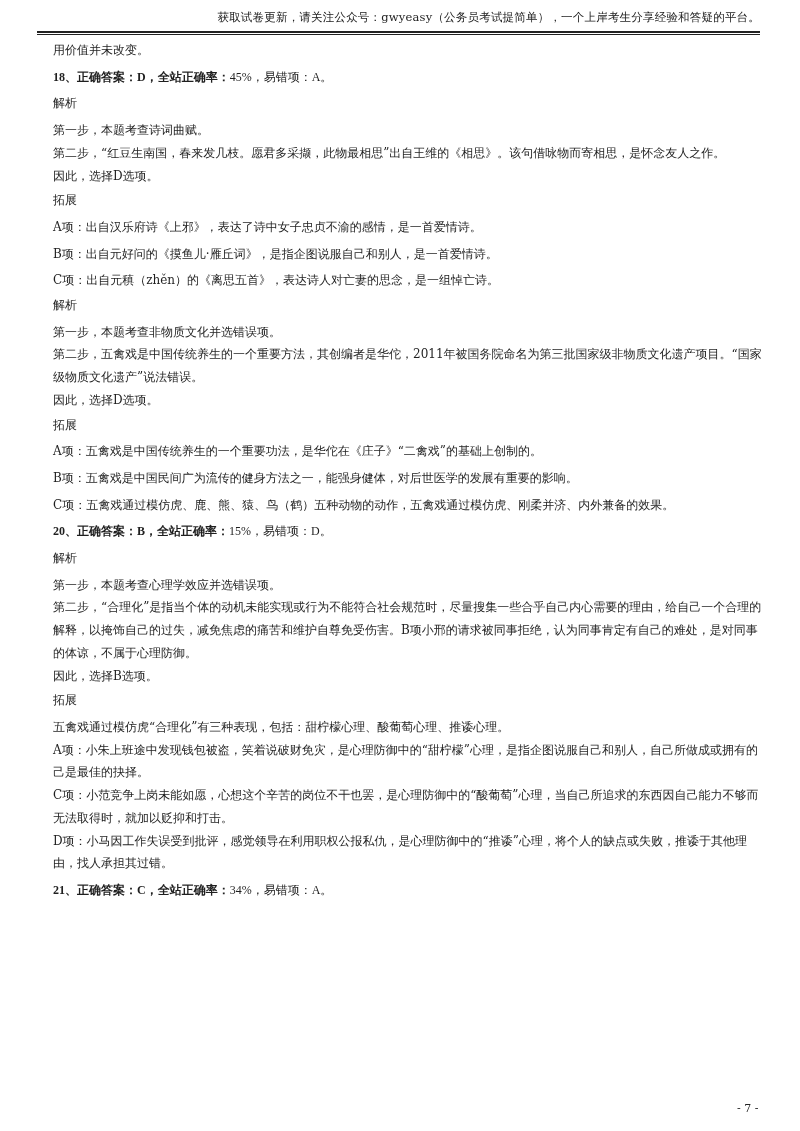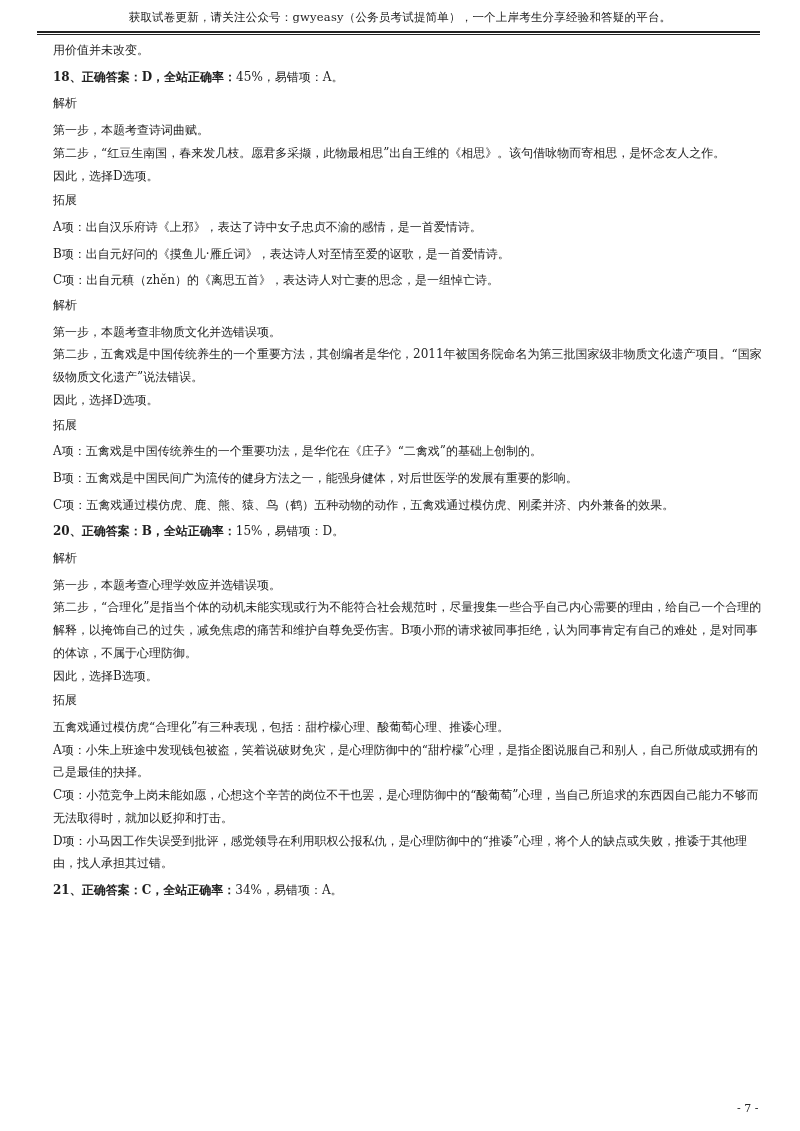--- a/index.html
+++ b/index.html
@@ -3,32 +3,32 @@
   <meta charset="utf-8">
   <style>
     html, body { margin: 0; padding: 0; background: #ffffff; }
     body {
       width: 800px; height: 1131px; position: relative; overflow: hidden;
       font-family: "DejaVu Serif", "Liberation Serif", serif;
       color: #1a1a1a;
     }
     .header {
       position: absolute; left: 40px; top: 10px; width: 720px;
-      text-align: center; font-size: 11.5px; color: #222;
+      text-align: right; font-size: 11.5px; color: #222;
       letter-spacing: 0.2px;
     }
     .header-rule {
       position: absolute; left: 37px; top: 31px; width: 723px; height: 4px;
       border-top: 2px solid #222; border-bottom: 1px solid #222;
       box-sizing: border-box;
     }
     .content { position: absolute; left: 53px; top: 39px; width: 710px; }
     .para { font-size: 12px; line-height: 22.7px; margin: 0; color: #1f1f1f; }
     .gap { margin-top: 4px; }
-    .answer-line { font-weight: bold; margin-top: 4px; margin-bottom: 4px; }
+    .answer-line { font-weight: bold; margin-top: 4px; margin-bottom: 4px; font-family: Liberation Serif, serif; }
     .answer-line .plain { font-weight: normal; }
     .section-label { margin-top: 2px; margin-bottom: 4px; }
     .page-number {
       position: absolute; left: 737px; top: 1102px; font-size: 11px; color: #222;
     }
   </style>
 </head>
 <body>
 
 <div class="header">获取试卷更新，请关注公众号：gwyeasy（公务员考试提简单），一个上岸考生分享经验和答疑的平台。</div>
@@ -38,21 +38,21 @@
   <p class="para">用价值并未改变。</p>
 
   <div>
     <p class="para answer-line"><span>18、正确答案：D，全站正确率：</span><span class="plain">45%</span><span class="plain">，易错项：A。</span></p>
     <p class="para section-label">解析</p>
     <p class="para">第一步，本题考查诗词曲赋。</p>
     <p class="para">第二步，“红豆生南国，春来发几枝。愿君多采撷，此物最相思”出自王维的《相思》。该句借咏物而寄相思，是怀念友人之作。</p>
     <p class="para">因此，选择D选项。</p>
     <p class="para section-label gap">拓展</p>
     <p class="para">A项：出自汉乐府诗《上邪》，表达了诗中女子忠贞不渝的感情，是一首爱情诗。</p>
-    <p class="para gap">B项：出自元好问的《摸鱼儿·雁丘词》，表达诗人对至情至爱的讴歌，是一首爱情诗。</p>
+    <p class="para gap">B项：出自元好问的《摸鱼儿·雁丘词》，是指企图说服自己和别人，是一首爱情诗。</p>
     <p class="para gap">C项：出自元稹（zhěn）的《离思五首》，表达诗人对亡妻的思念，是一组悼亡诗。</p>
   </div>
 
   <div>
     <p class="para section-label">解析</p>
     <p class="para">第一步，本题考查非物质文化并选错误项。</p>
     <p class="para">第二步，五禽戏是中国传统养生的一个重要方法，其创编者是华佗，2011年被国务院命名为第三批国家级非物质文化遗产项目。“国家级物质文化遗产”说法错误。</p>
     <p class="para">因此，选择D选项。</p>
     <p class="para section-label gap">拓展</p>
     <p class="para">A项：五禽戏是中国传统养生的一个重要功法，是华佗在《庄子》“二禽戏”的基础上创制的。</p>

